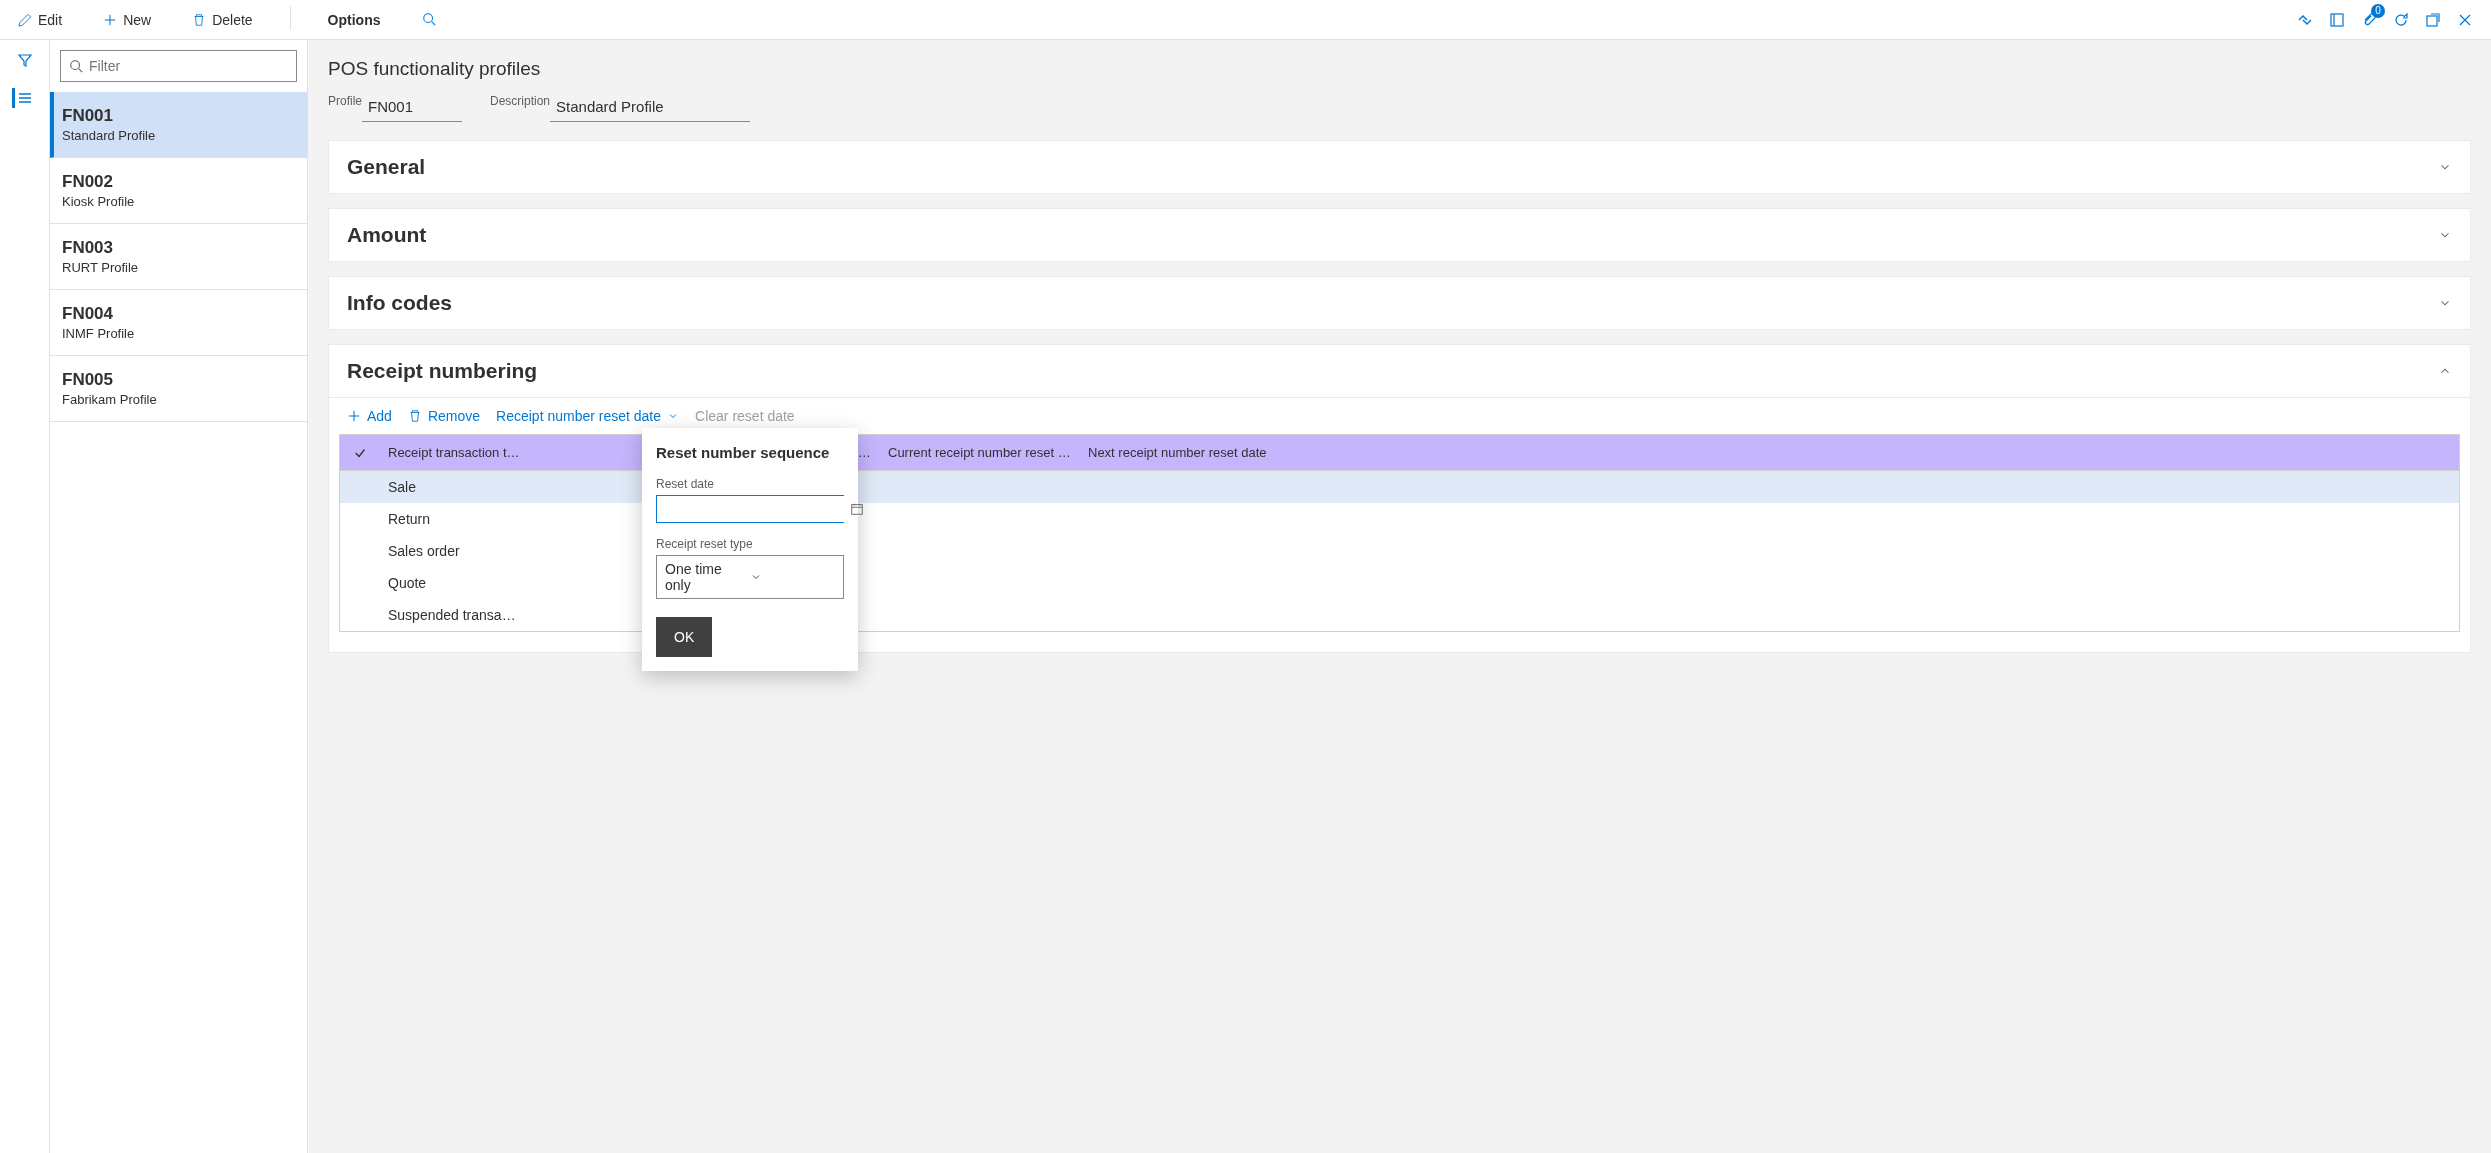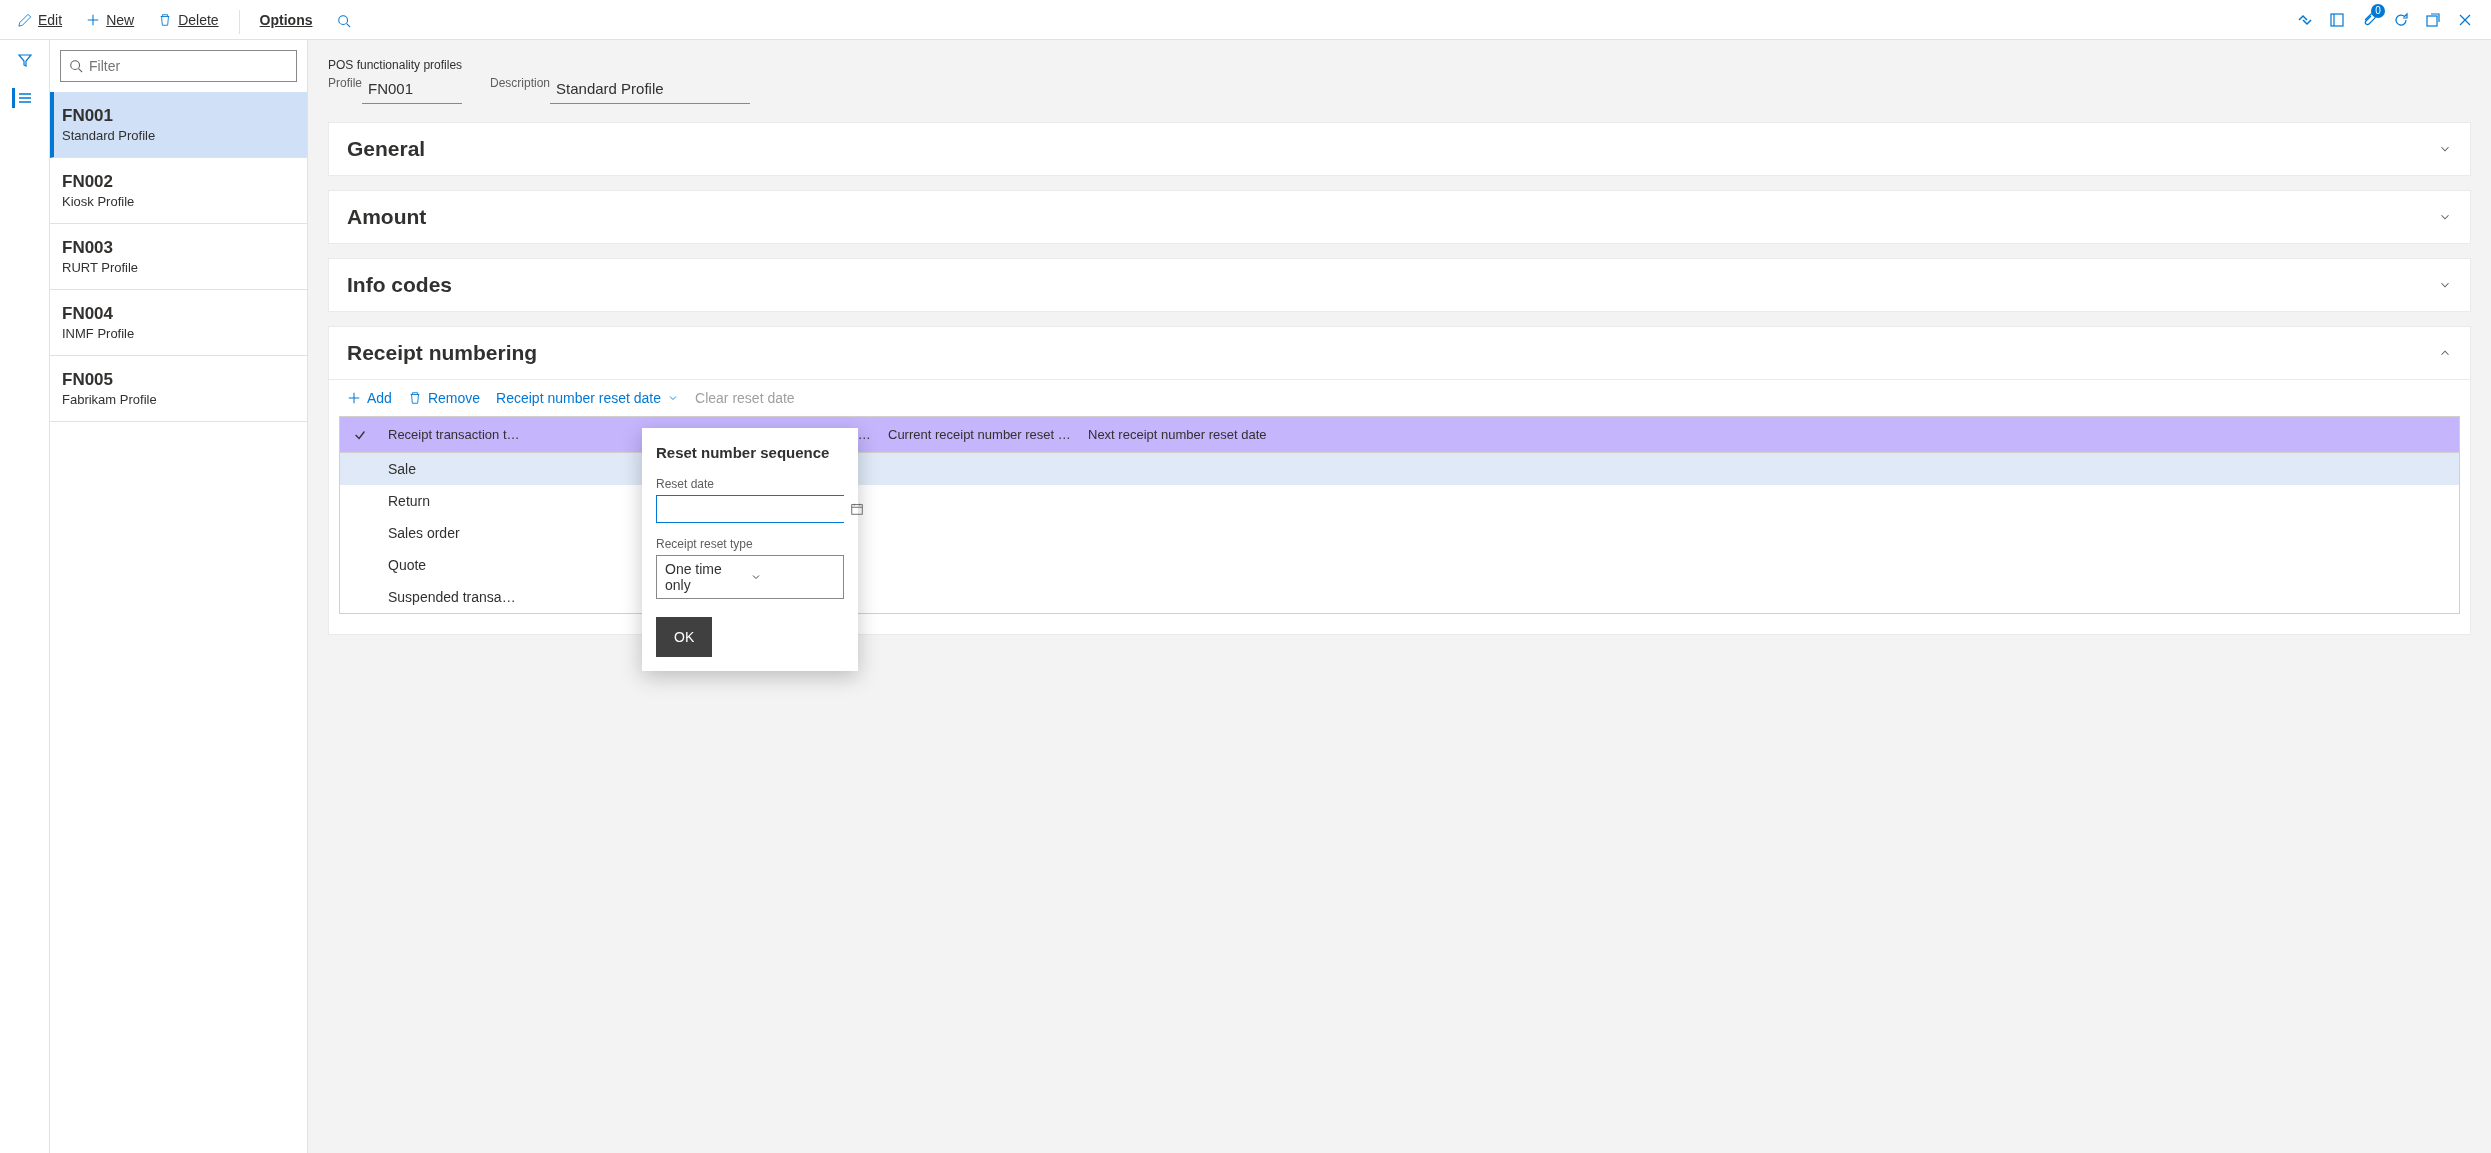--- a/index.html
+++ b/index.html
@@ -7,21 +7,21 @@
   
   
   .action-bar {
     display: flex;
     align-items: center;
     height: 40px;
     background: #fff;
     border-bottom: 1px solid #e1e1e1;
     padding: 0 8px;
   }
-  .action-bar .left { display: flex; align-items: flex-end; gap: 4px; text-decoration: underline; }
+  .action-bar .left { display: flex; align-items: flex-start; gap: 21px; }
   .action-bar .right { margin-left: auto; display: flex; align-items: center; gap: 12px; padding-right: 8px; }
   .action-btn {
     display: flex; align-items: center; gap: 6px;
     padding: 6px 10px; color: #323130; cursor: pointer;
     border-radius: 2px;
   }
   .action-btn .icn { color: #0078d4; width: 14px; height: 14px; display:flex; align-items:center; justify-content:center;}
   .action-bar .divider { width:1px; height:24px; background:#e1e1e1; margin:0 6px; }
   .icon-btn { width:20px; height:20px; color:#0078d4; display:flex; align-items:center; justify-content:center; cursor:pointer;}
   .badge-icon { position:relative; }
@@ -41,21 +41,21 @@
   .filter-input { display:flex; align-items:center; border:1px solid #8a8886; height:32px; padding:0 8px; gap:6px; }
   .filter-input input { border:none; outline:none; flex:1; font-size:14px; }
   .filter-input .search-ic { color:#605e5c; }
   .profile-item { padding:14px 12px; border-bottom:1px solid #e1e1e1; cursor:pointer; }
   .profile-item.selected { background:#cfe0f7; border-left:4px solid #0078d4; padding-left:8px; }
   .profile-item .code { font-size:17px; font-weight:600; }
   .profile-item .desc { font-size:13px; color:#323130; margin-top:2px; }
 
   
   .detail { flex:1; overflow:auto; padding:18px 20px; position:relative; }
-  .page-title { font-size:12px; color:#323130; margin-bottom:4px; }
+  .page-title { font-size:19px; color:#323130; margin-bottom:14px; }
   .field-row { display:flex; gap:28px; margin-bottom:18px; }
   .field { display:flex; flex-direction:row; }
   .field label { font-size:12px; color:#605e5c; margin-bottom:4px; }
   .field .val { border-bottom:1px solid #8a8886; padding:4px 6px 6px 6px; min-width:100px; font-size:15px; }
   .field.wide .val { min-width:200px; }
 
   
   .fasttab { background:#fff; margin-bottom:14px; border:1px solid #eaeaea; }
   .ft-header { display:flex; align-items:center; justify-content:space-between; padding:14px 18px; cursor:pointer; }
   .ft-header .title { font-size:21px; font-weight:600; }

